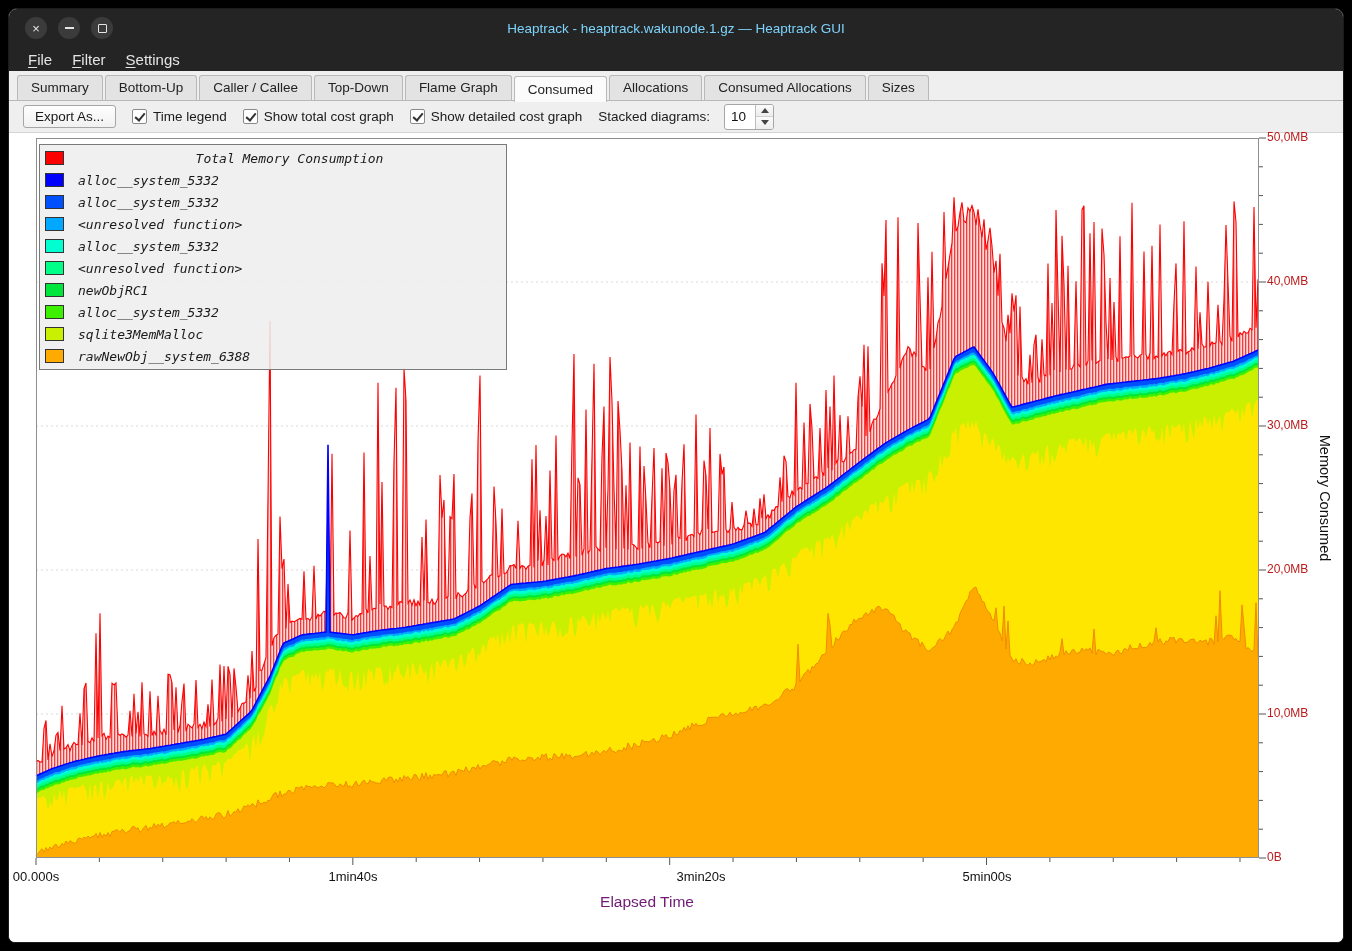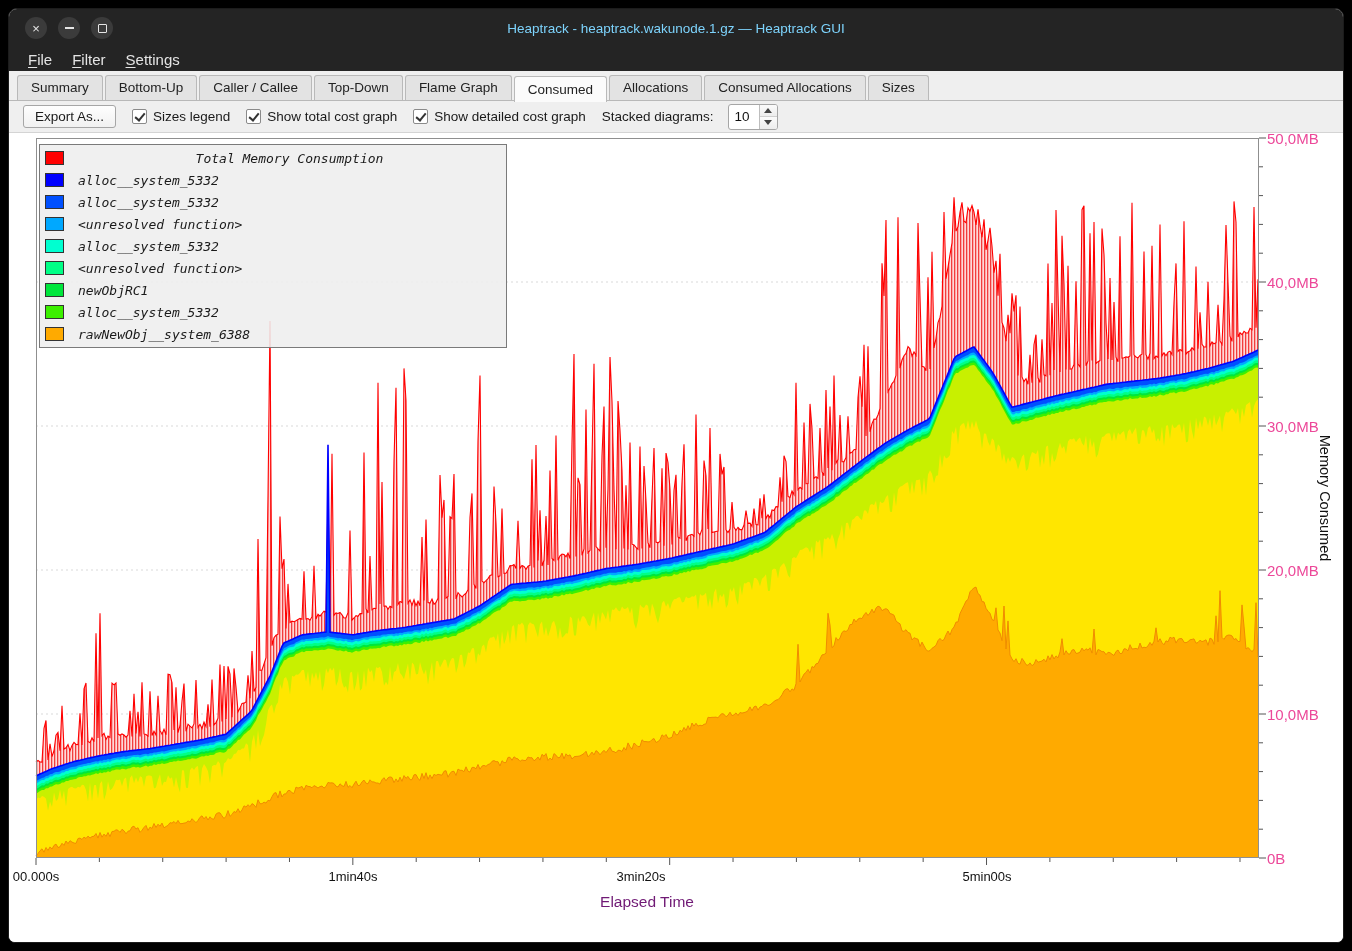--- a/index.html
+++ b/index.html
@@ -36,21 +36,21 @@
   .spin-value{width:24px;display:flex;align-items:center;padding-left:6px;font-size:13.5px;color:#111;}
   .spin-btns{display:flex;flex-direction:column;width:17px;border-left:1px solid #bdbdbd;}
   .spin-up,.spin-down{flex:1;display:flex;align-items:center;justify-content:center;background:linear-gradient(#fbfbfb,#ededed);cursor:default;}
   .spin-up{border-bottom:1px solid #cfcfcf;}
   .tri-up{width:0;height:0;border-left:4px solid transparent;border-right:4px solid transparent;border-bottom:5px solid #444;}
   .tri-down{width:0;height:0;border-left:4px solid transparent;border-right:4px solid transparent;border-top:5px solid #444;}
 
   
   .chart-area{position:absolute;left:0;top:124px;width:1336px;height:811px;background:#fff;}
   #plot-svg{position:absolute;left:27px;top:5px;overflow:visible;}
-  .ytick{position:absolute;left:1258px;width:70px;font-size:15px;color:#ec4899;}
+  .ytick{position:absolute;left:1258px;width:70px;font-size:12px;color:#b91c1c;}
   .xtick{position:absolute;top:736px;transform:translateX(-50%);font-size:13px;color:#111;white-space:nowrap;}
   .x-axis-title{position:absolute;left:638px;top:760px;transform:translateX(-50%);font-size:15.5px;color:#701a75;}
   .y-axis-title{position:absolute;left:1308px;top:365px;transform:translateY(-50%);writing-mode:vertical-rl;font-size:14.5px;color:#111;}
 
   
   .legend{position:absolute;left:30px;top:11px;width:468px;background:rgba(238,238,238,0.88);border:1px solid #7a7a7a;padding:2px 3px;display:flex;flex-direction:column;font-family:"DejaVu Sans Mono",monospace;font-size:13px;color:#1a1a1a;z-index:5;box-sizing:border-box;}
   .legend-row{display:flex;align-items:center;height:22px;gap:14px;padding:0 2px;font-style:italic;}
   .swatch{width:19px;height:14px;border:1px solid #333;flex:0 0 auto;box-sizing:border-box;}
   .legend-title .legend-text{flex:1;text-align:center;}
   .legend-text{white-space:pre;text-align:right;}
@@ -90,21 +90,21 @@
     <div class="tab active">Consumed</div>
     <div class="tab">Allocations</div>
     <div class="tab">Consumed Allocations</div>
     <div class="tab">Sizes</div>
   </div>
 
   <div class="toolbar">
     <button class="btn">Export As...</button>
     <label class="check">
       <span class="box checked"></span>
-      <span>Sizes legend</span>
+      <span>Time legend</span>
     </label>
     <label class="check">
       <span class="box checked"></span>
       <span>Show total cost graph</span>
     </label>
     <label class="check">
       <span class="box checked"></span>
       <span>Show detailed cost graph</span>
     </label>
     <div class="spin-group">
@@ -225,34 +225,38 @@
         </div>
         <div class="legend-row">
           <span class="swatch" style="background: rgb(0, 230, 60);"></span>
           <span class="legend-text">newObjRC1</span>
         </div>
         <div class="legend-row">
           <span class="swatch" style="background: rgb(60, 240, 0);"></span>
           <span class="legend-text">alloc__system_5332</span>
         </div>
         <div class="legend-row">
+          <span class="swatch" style="background: rgb(200, 240, 0);"></span>
+          <span class="legend-text">sqlite3MemMalloc</span>
+        </div>
+        <div class="legend-row">
           <span class="swatch" style="background: rgb(255, 170, 0);"></span>
           <span class="legend-text">rawNewObj__system_6388</span>
         </div>
       </div>
 
     <span class="ytick" style="top:-3px">50,0MB</span>
     <span class="ytick" style="top:141px">40,0MB</span>
     <span class="ytick" style="top:285px">30,0MB</span>
     <span class="ytick" style="top:429px">20,0MB</span>
     <span class="ytick" style="top:573px">10,0MB</span>
     <span class="ytick" style="top:717px">0B</span>
 
     <span class="xtick" style="left:27px">00.000s</span>
     <span class="xtick" style="left:344px">1min40s</span>
-    <span class="xtick" style="left:632px">3min20s</span>
+    <span class="xtick" style="left:692px">3min20s</span>
     <span class="xtick" style="left:978px">5min00s</span>
 
     <div class="x-axis-title">Elapsed Time</div>
     <div class="y-axis-title">Memory Consumed</div>
   </div>
 
 </div>
 
 </body></html>

